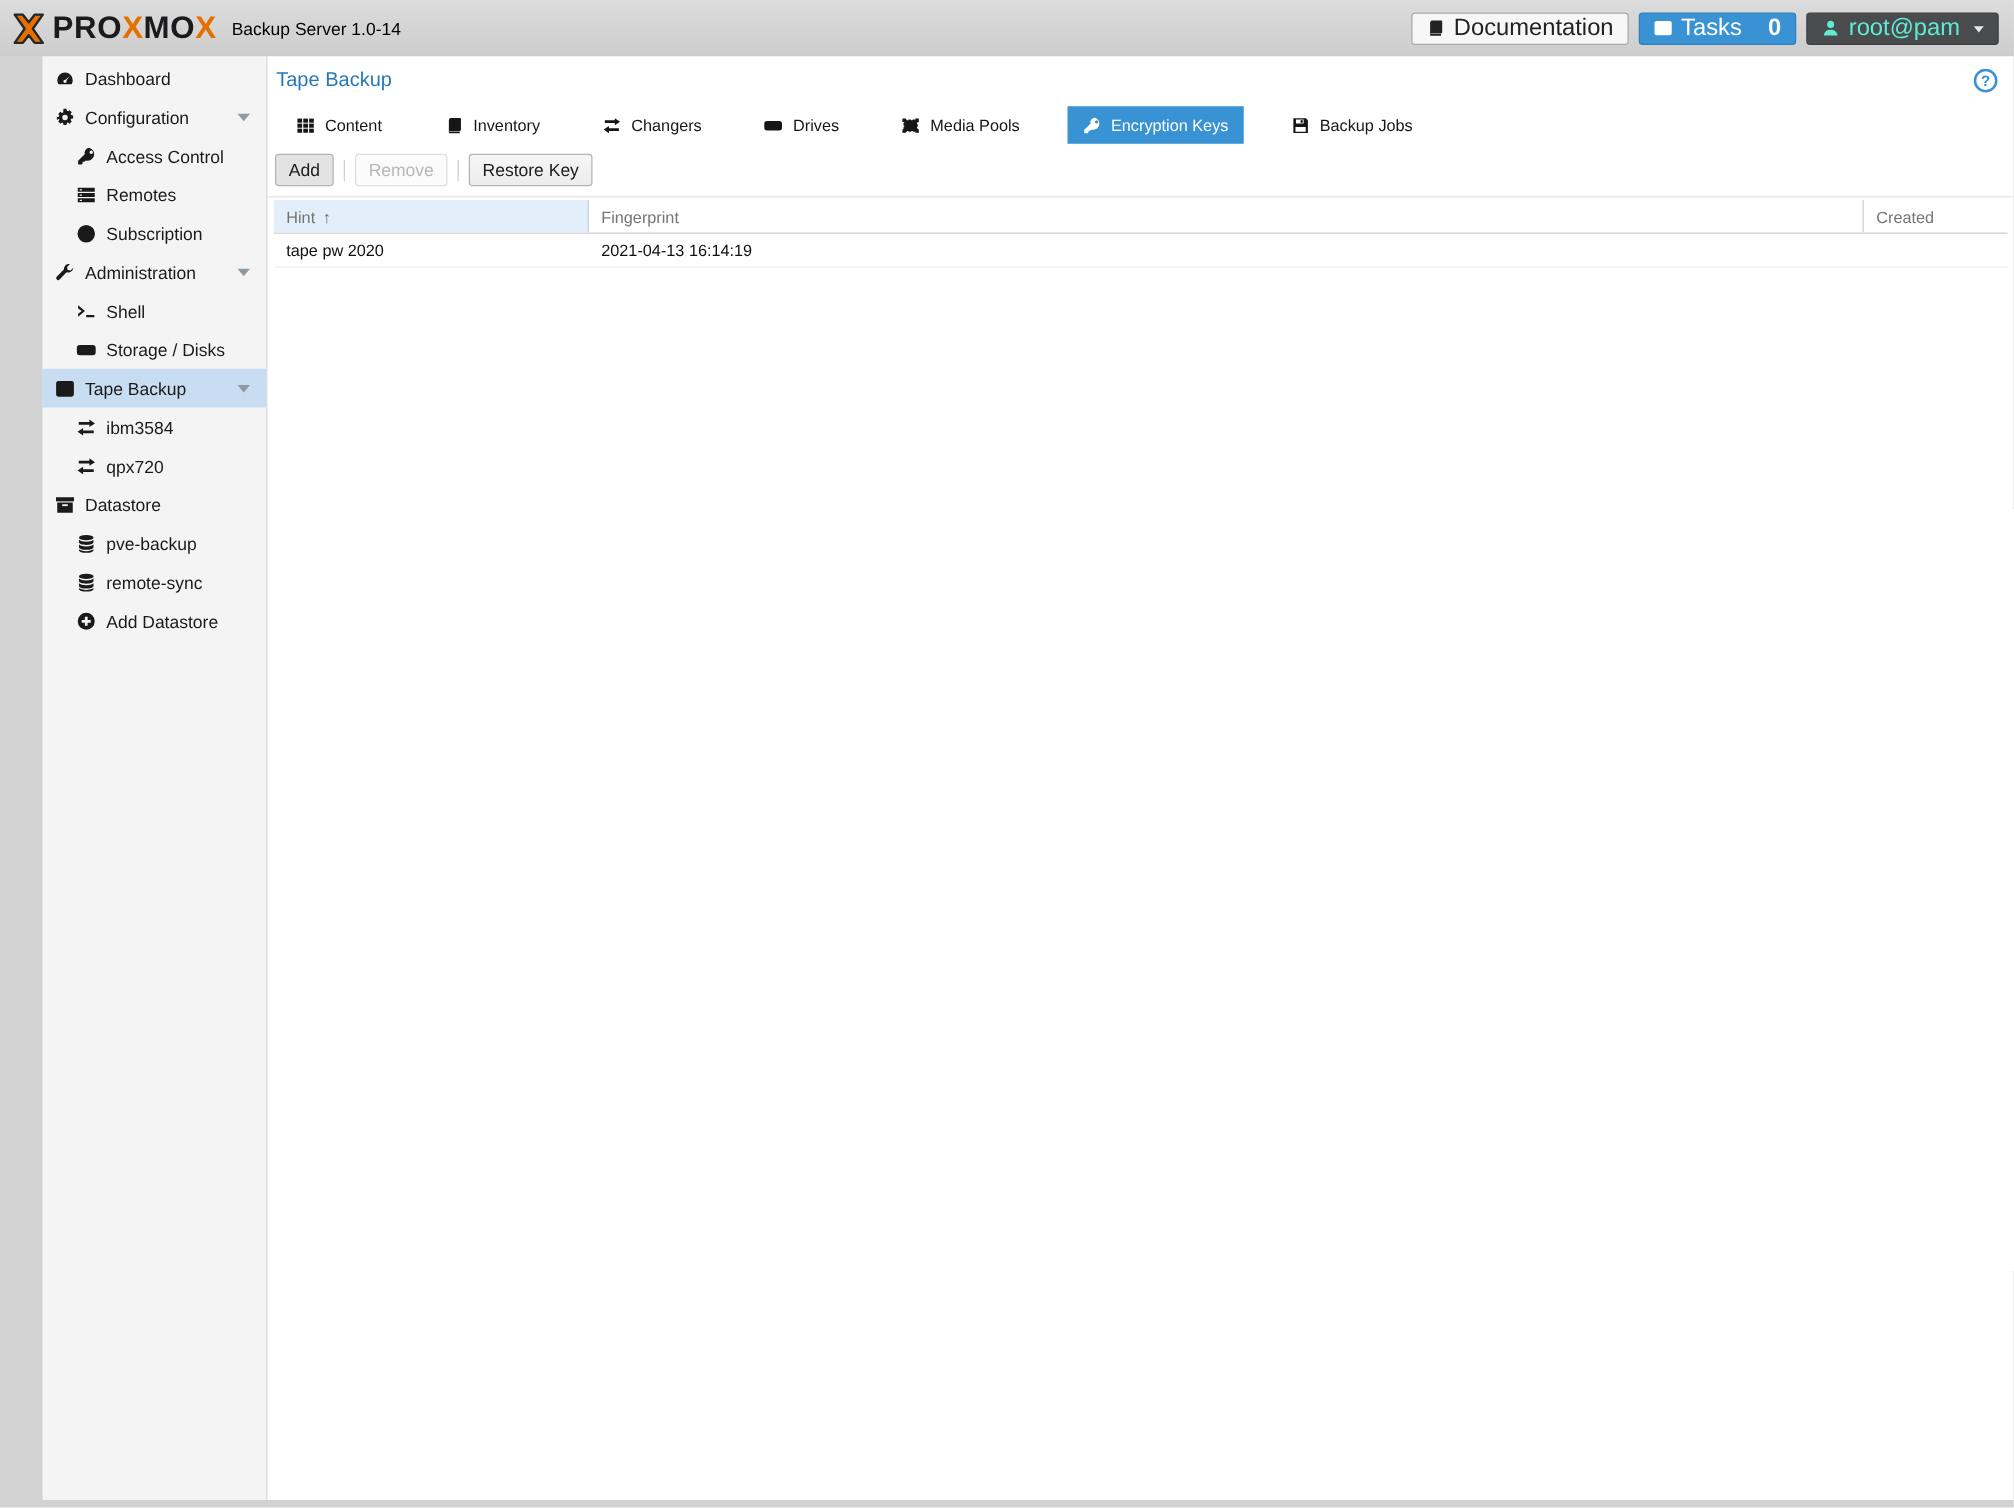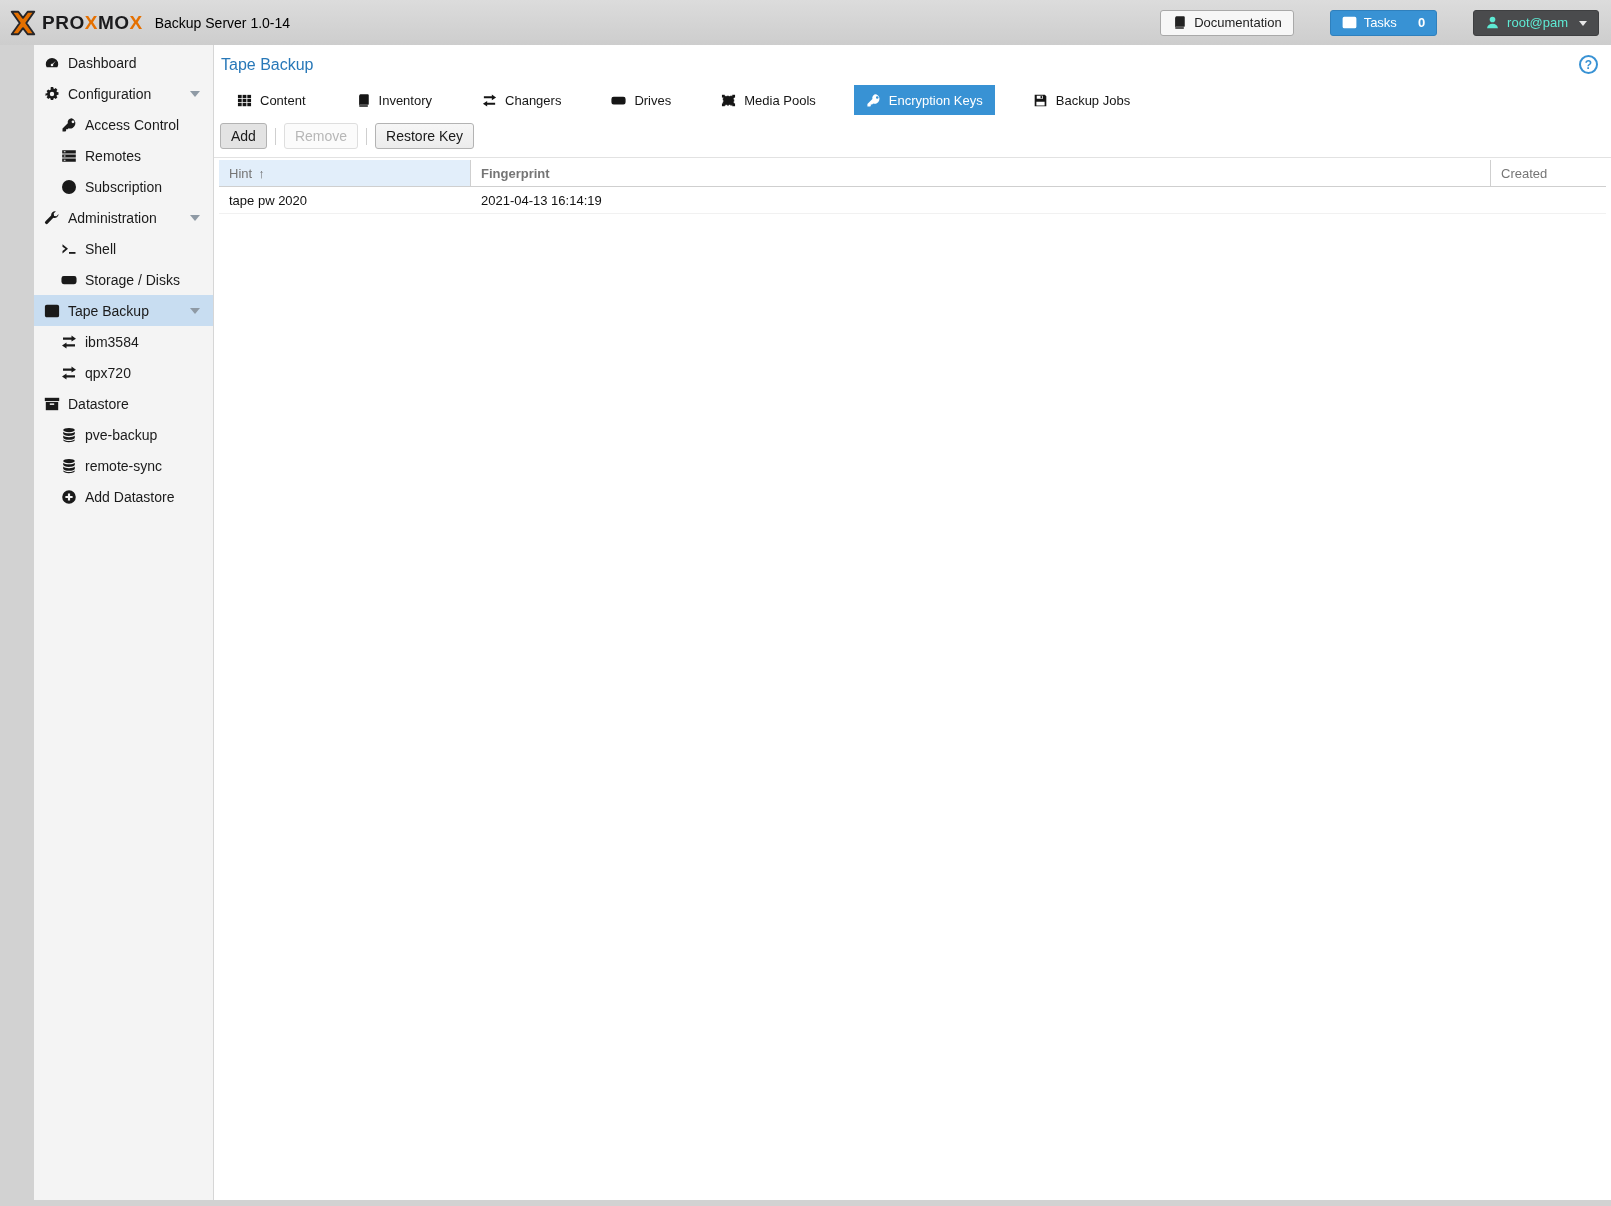--- a/index.html
+++ b/index.html
@@ -2,25 +2,25 @@
 <html><head>
 <meta charset="utf-8">
 <style>
   * { box-sizing: border-box; margin: 0; padding: 0; }
   html, body { width: 1611px; height: 1206px; overflow: hidden; }
   body { background: #d2d2d2; font-family: "Liberation Sans", "DejaVu Sans", sans-serif; font-size: 13px; color: #1a1a1a; }
 
   
   .topbar { height: 45px; background: linear-gradient(#dcdcdc, #cdcdcd); display: flex; align-items: center; padding: 0 12px 0 8px; }
   .logo { display: flex; align-items: center; gap: 4px; }
-  .logo-word { font-size: 19px; font-weight: bold; color: #1b1b1d; letter-spacing: .5px; line-height: 1; }
+  .logo-word { font-size: 25px; font-weight: bold; color: #1b1b1d; letter-spacing: .5px; line-height: 1; }
   .logo-word .lx { color: #e57000; }
   .app-title { margin-left: 12px; font-size: 14px; color: #000; }
   .topbar-right { margin-left: auto; display: flex; align-items: center; gap: 8px; }
-  .tb-btn { height: 26px; display: inline-flex; align-items: center; gap: 7px; padding: 0 11px; border-radius: 3px; font-size: 13px; cursor: pointer; font-family: inherit; margin-left: 28px; }
+  .tb-btn { height: 26px; display: inline-flex; align-items: center; gap: 7px; padding: 0 11px; border-radius: 3px; font-size: 19px; cursor: pointer; font-family: inherit; }
   .tb-btn .icn { display: inline-flex; width: 15px; height: 15px; }
   .btn-doc   { background: #f7f7f7; border: 1px solid #a9a9a9; color: #222; }
   .btn-tasks { background: #3892d4; border: 1px solid #2f80bd; color: #fff; }
   .btn-tasks .count { font-weight: bold; margin-left: 14px; }
   .btn-user  { background: #4a4b4d; border: 1px solid #3e3f41; color: #5eead4; }
   .caret-down { width: 0; height: 0; border: 4px solid transparent; border-top: 5px solid #e8e8e8; margin-top: 5px; margin-left: 4px; }
 
   
   .app-body { display: flex; height: 1155px; padding-left: 3px; }
 
@@ -49,21 +49,21 @@
   .btn { height: 26px; padding: 0 10px; font-size: 14px; font-family: inherit; border-radius: 3px; border: 1px solid #b3b3b3; background: linear-gradient(#f6f6f6, #ececec); color: #1a1a1a; cursor: pointer; }
   .btn-add { background: #e3e3e3; }
   .btn:disabled { color: #b7b7b7; border-color: #dedede; background: #fbfbfb; cursor: default; }
   .tb-sep { width: 1px; height: 17px; background: #cfcfcf; margin: 0 8px; }
 
   
   .grid { margin: 2px 5px 0 5px; font-size: 13px; }
   .g-head { display: flex; height: 27px; border-bottom: 1px solid #cfcfcf; color: #757575; }
   .g-cell { padding: 4px 10px; display: flex; align-items: center; overflow: hidden; white-space: nowrap; }
   .col-hint { width: 252px; flex: none; }
-  .col-fingerprint { width: 1020px; flex: none; font-weight: bold; }
+  .col-fingerprint { width: 1020px; flex: none; }
   .col-created { flex: 1; }
   .g-head .g-cell { cursor: pointer; }
   .g-head .col-hint { background: #e2eefa; border-right: 1px solid #cfcfcf; }
   .g-head .col-fingerprint { border-right: 1px solid #cfcfcf; }
   .sort-arrow { margin-left: 6px; color: #6b6b6b; font-size: 13px; }
   .g-row { display: flex; height: 27px; border-bottom: 1px solid #f1f1f1; color: #111; cursor: pointer; }
 </style>
 </head>
 <body>
 

